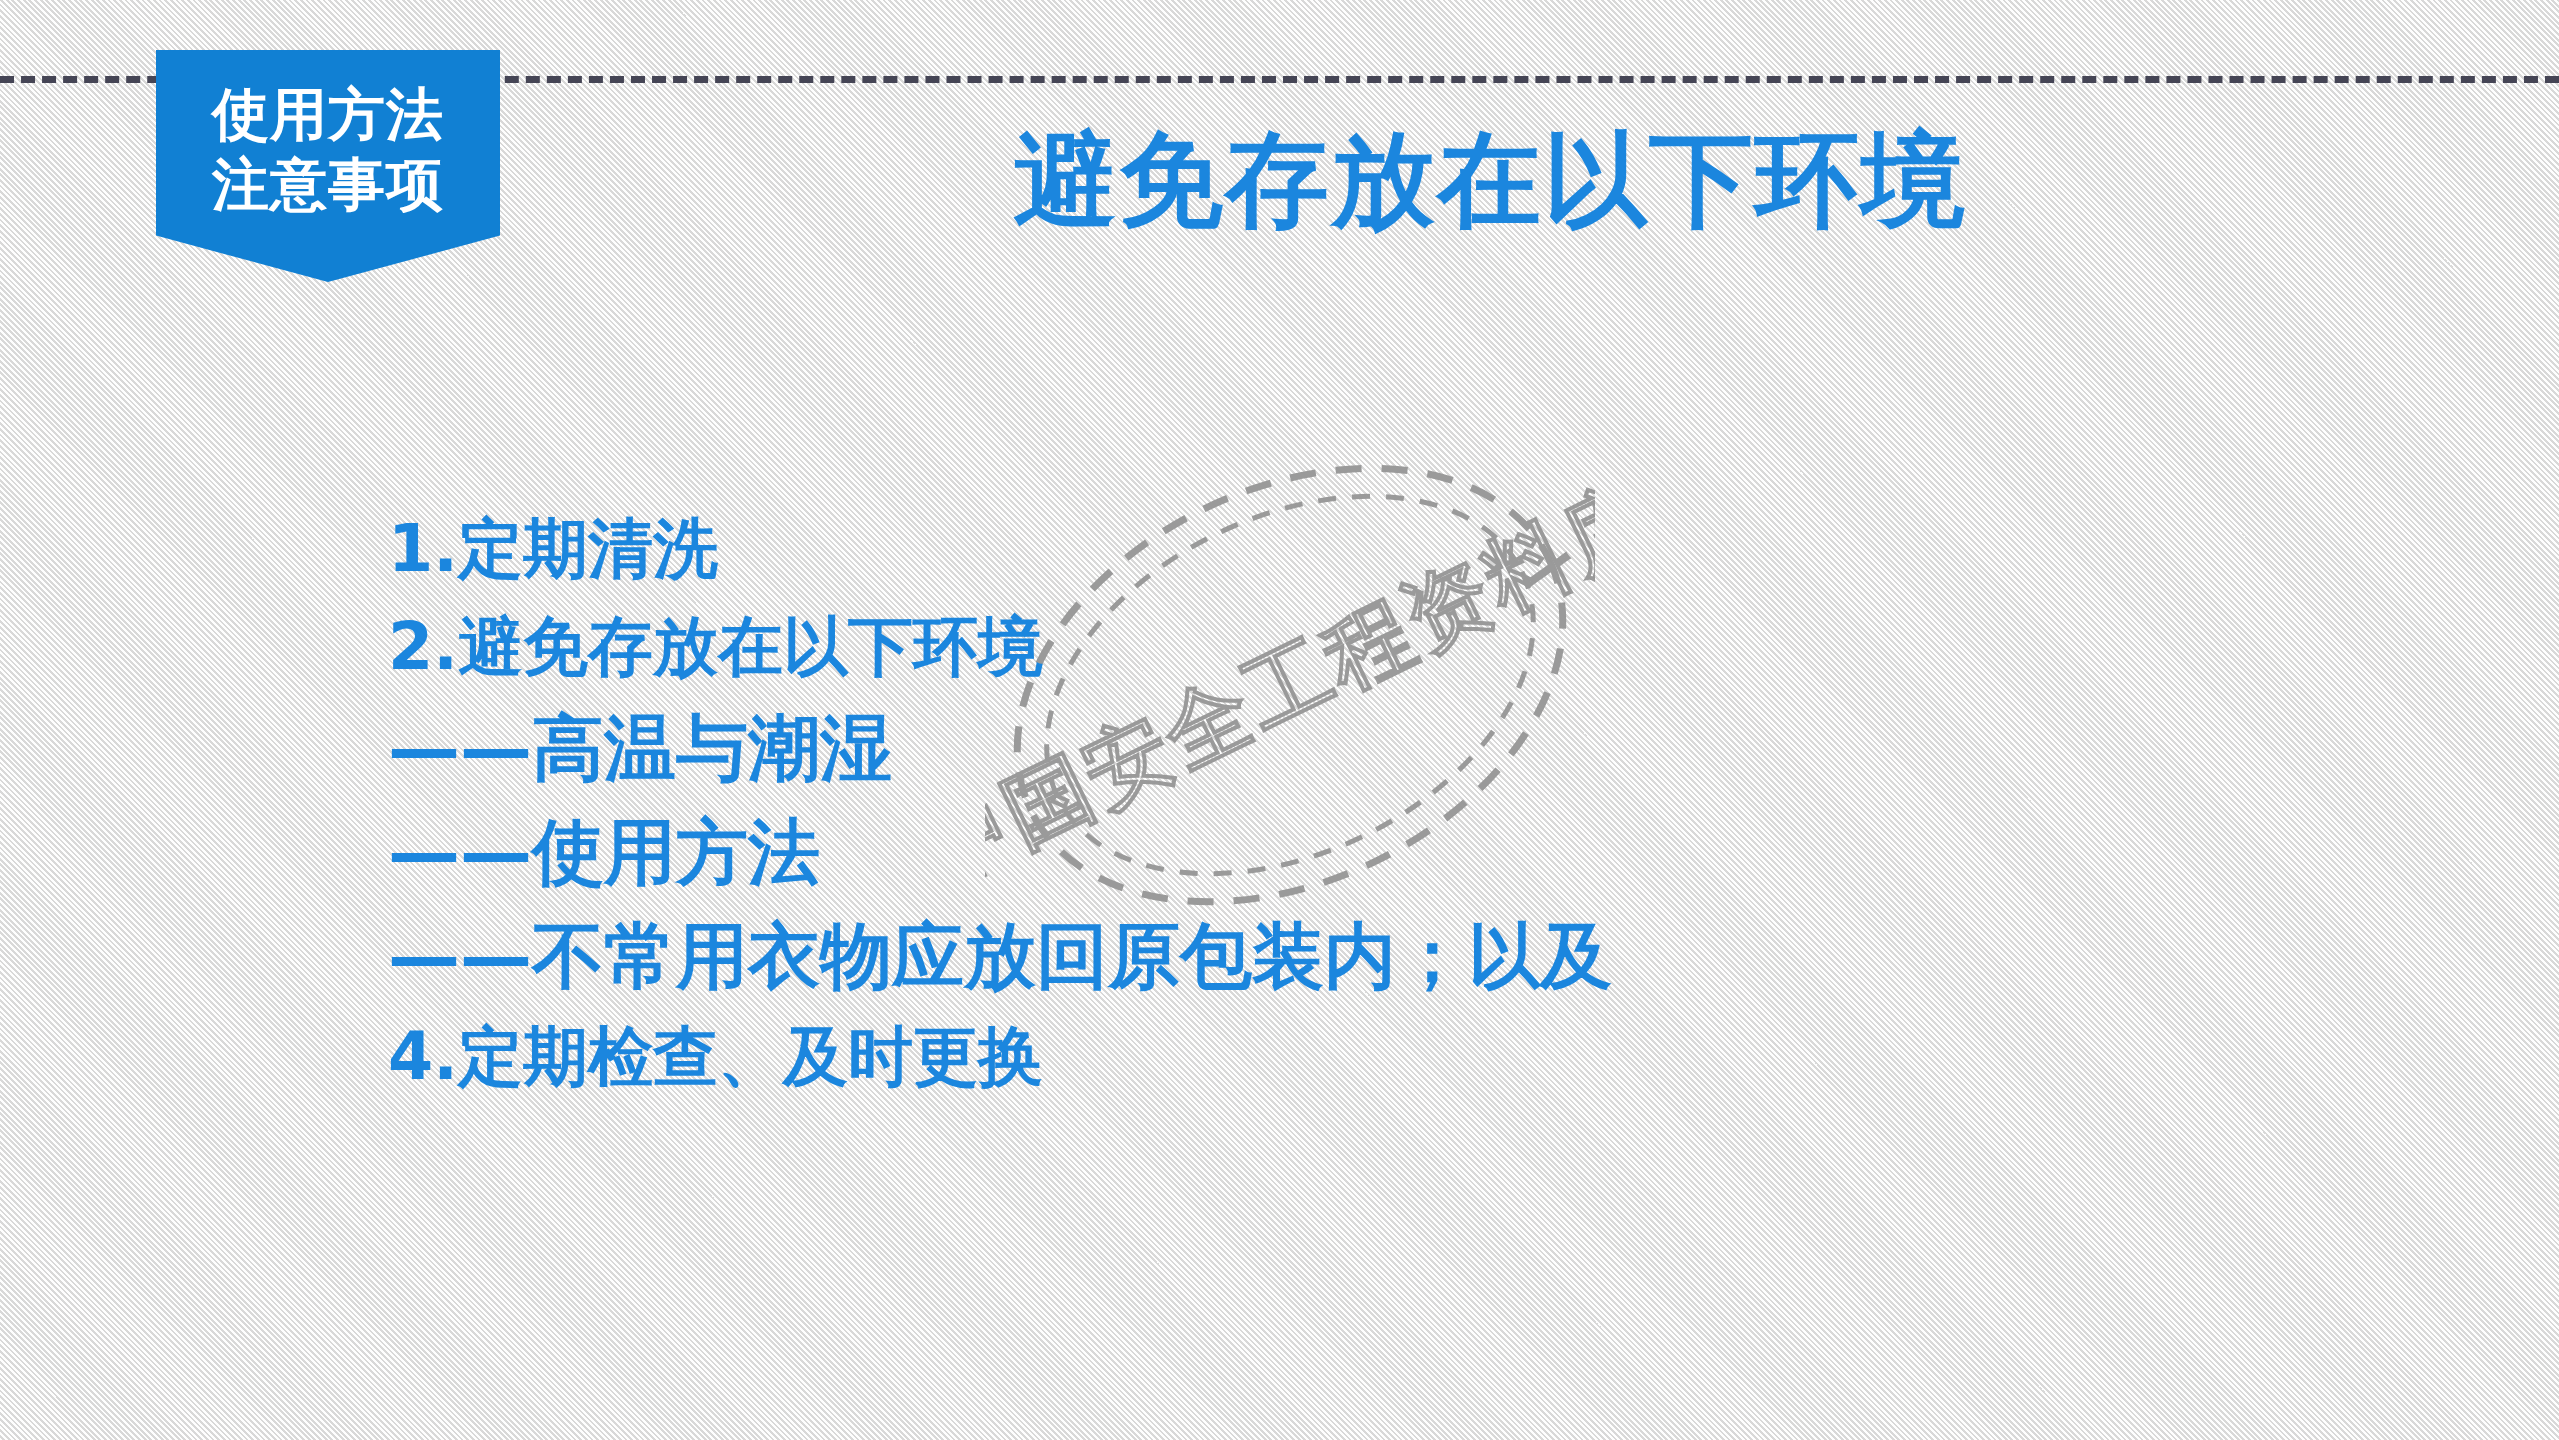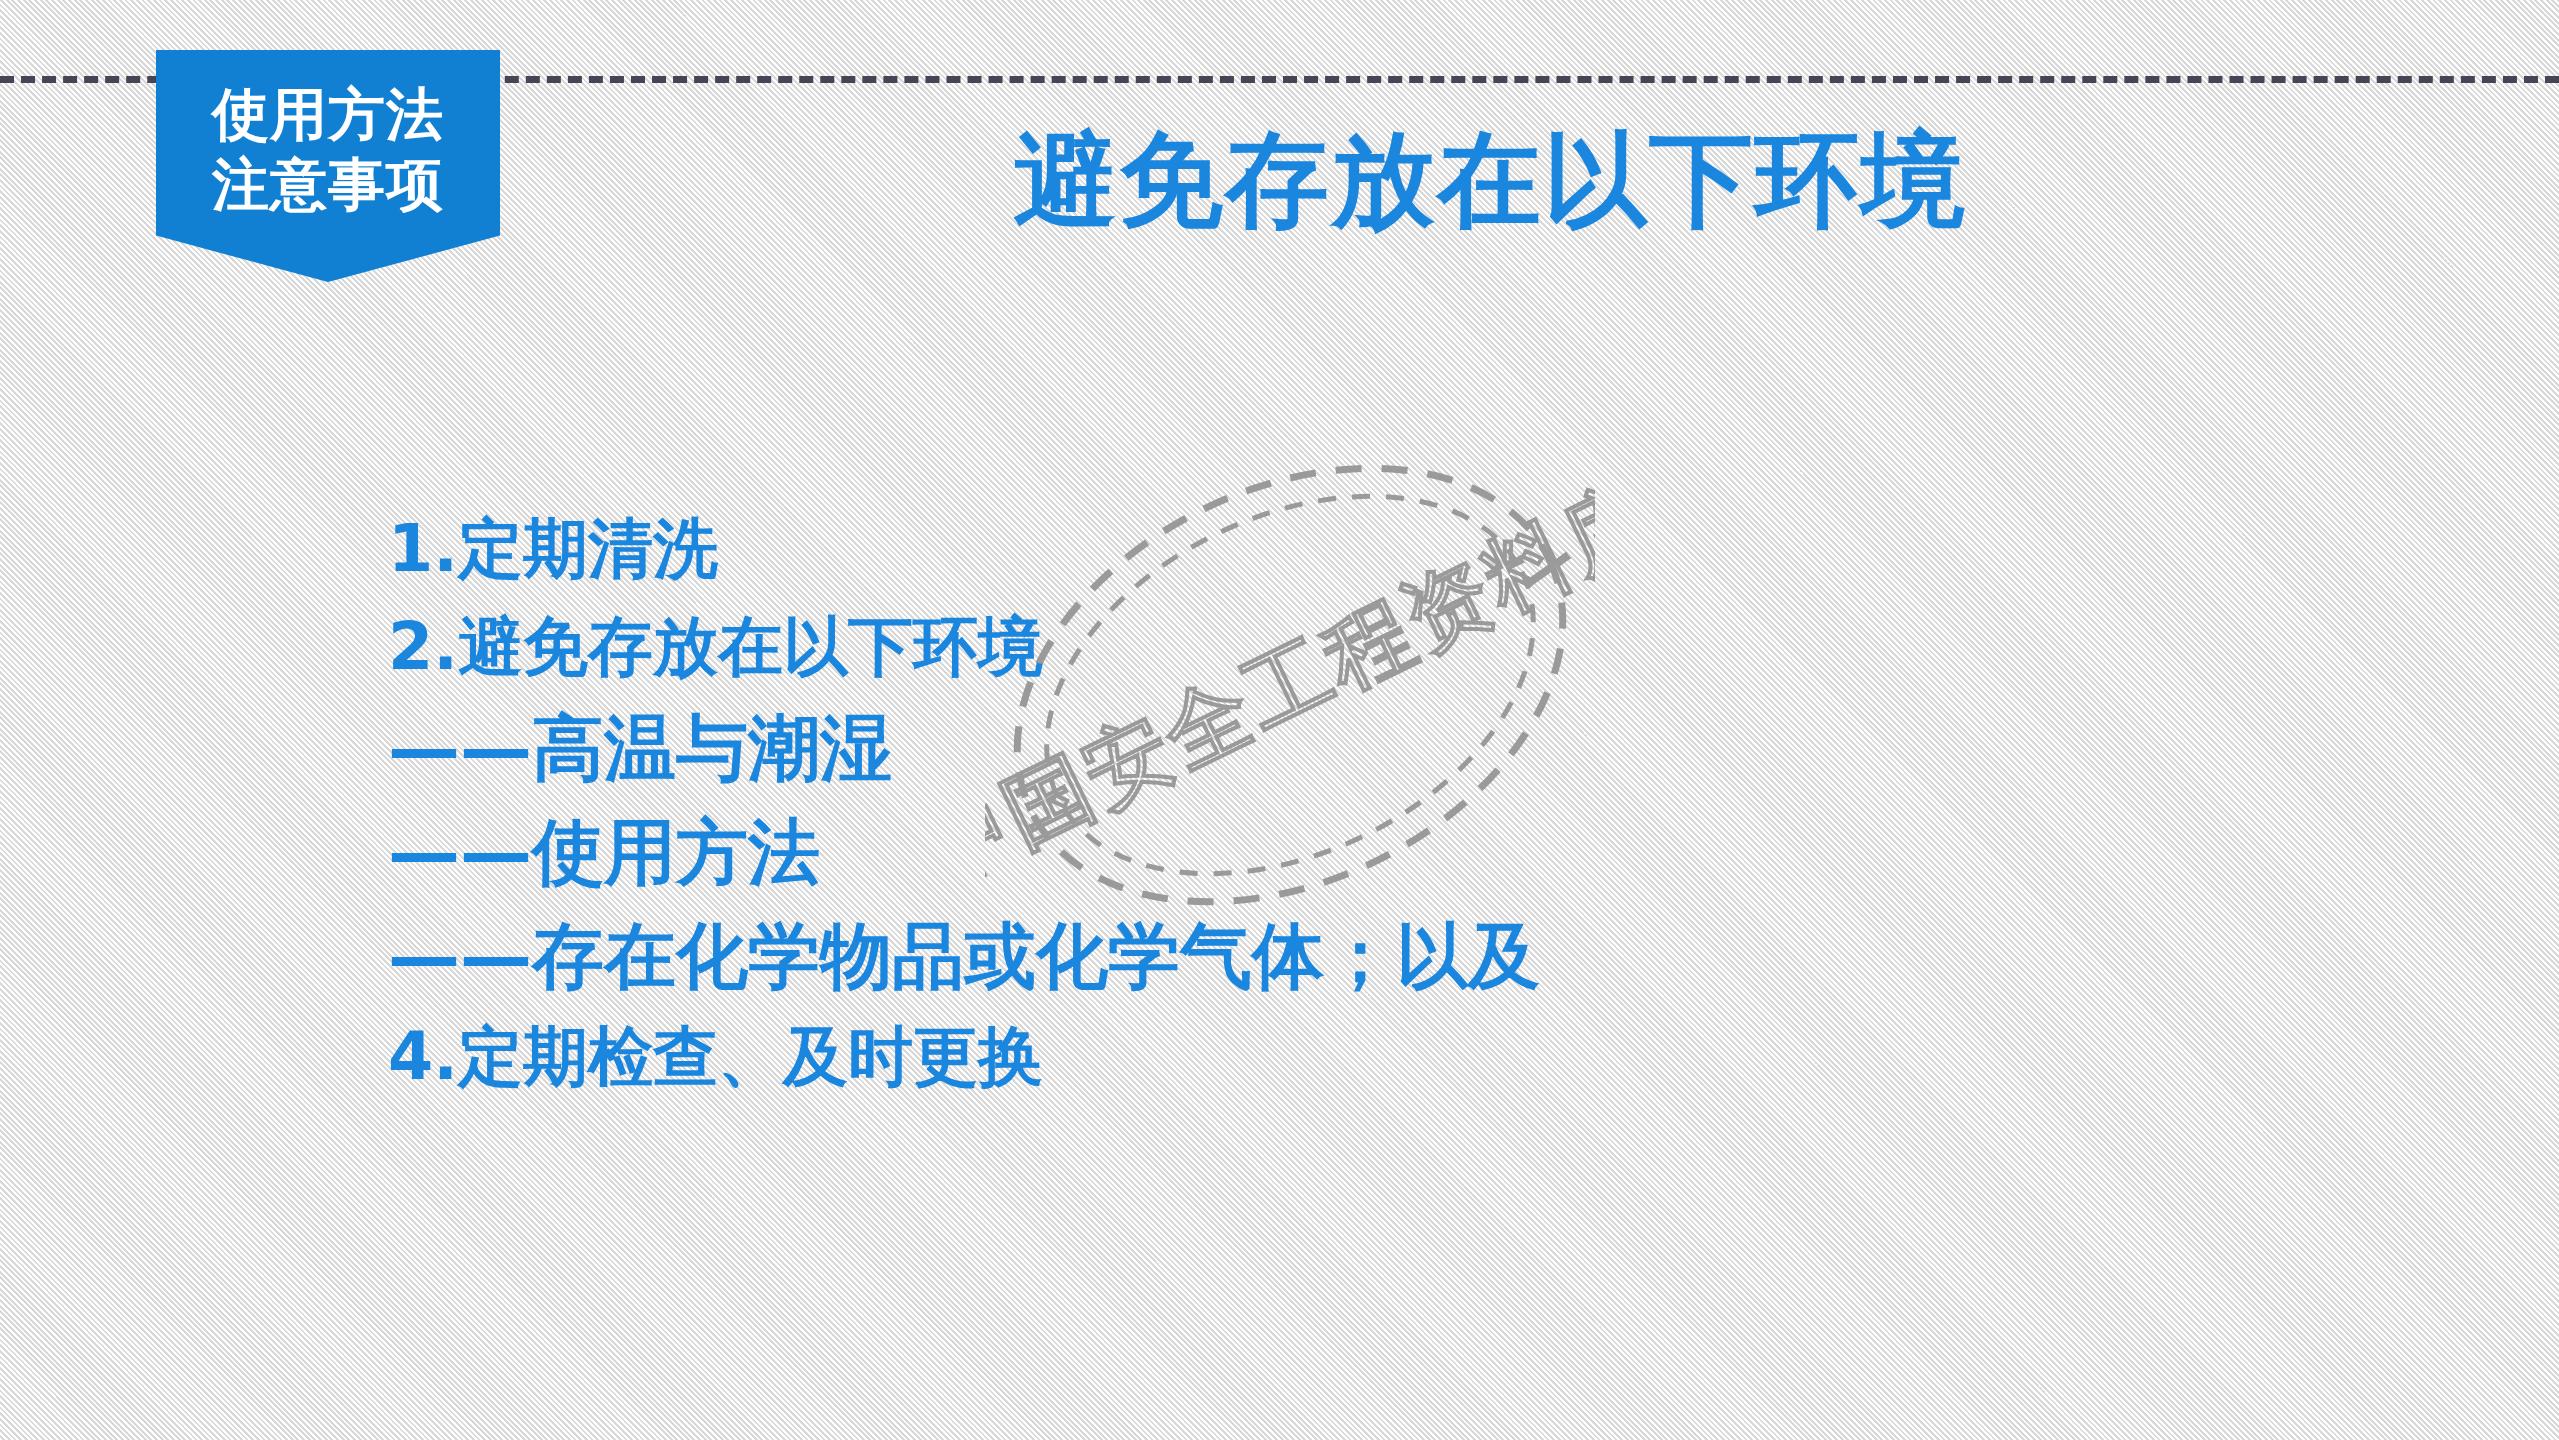--- a/index.html
+++ b/index.html
@@ -174,17 +174,17 @@
 注意事项</div>
   </div>
 
   <div id="title">避免存放在以下环境</div>
 
   <div id="body-list">
       <div class="list-row level-0">1.定期清洗</div>
       <div class="list-row level-0">2.避免存放在以下环境</div>
       <div class="list-row level-1">——高温与潮湿</div>
       <div class="list-row level-1">——使用方法</div>
-      <div class="list-row level-1">——存在化学物品或化学气体；以及</div>
+      <div class="list-row level-1">——不常用衣物应放回原包装内；以及</div>
       <div class="list-row level-0">4.定期检查、及时更换</div>
     </div>
 
 </div>
 
 </body></html>

